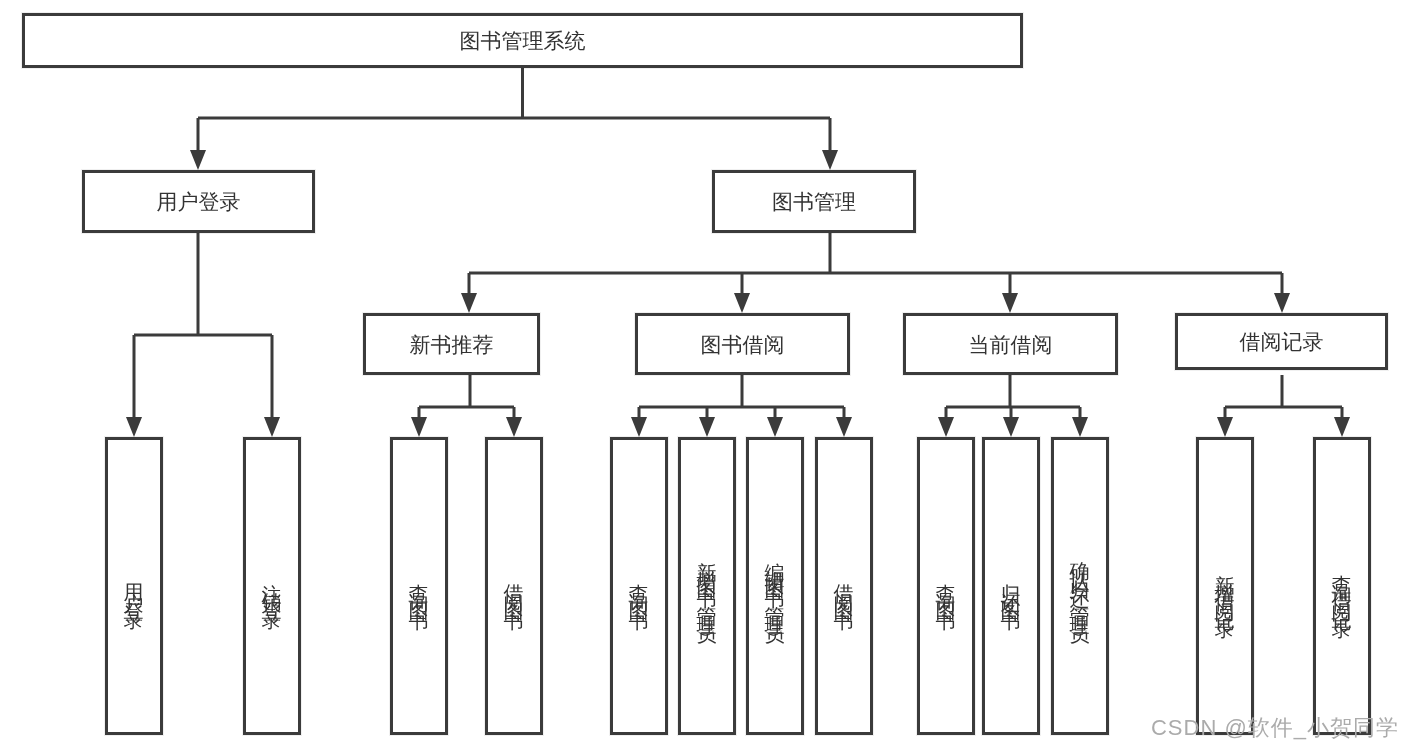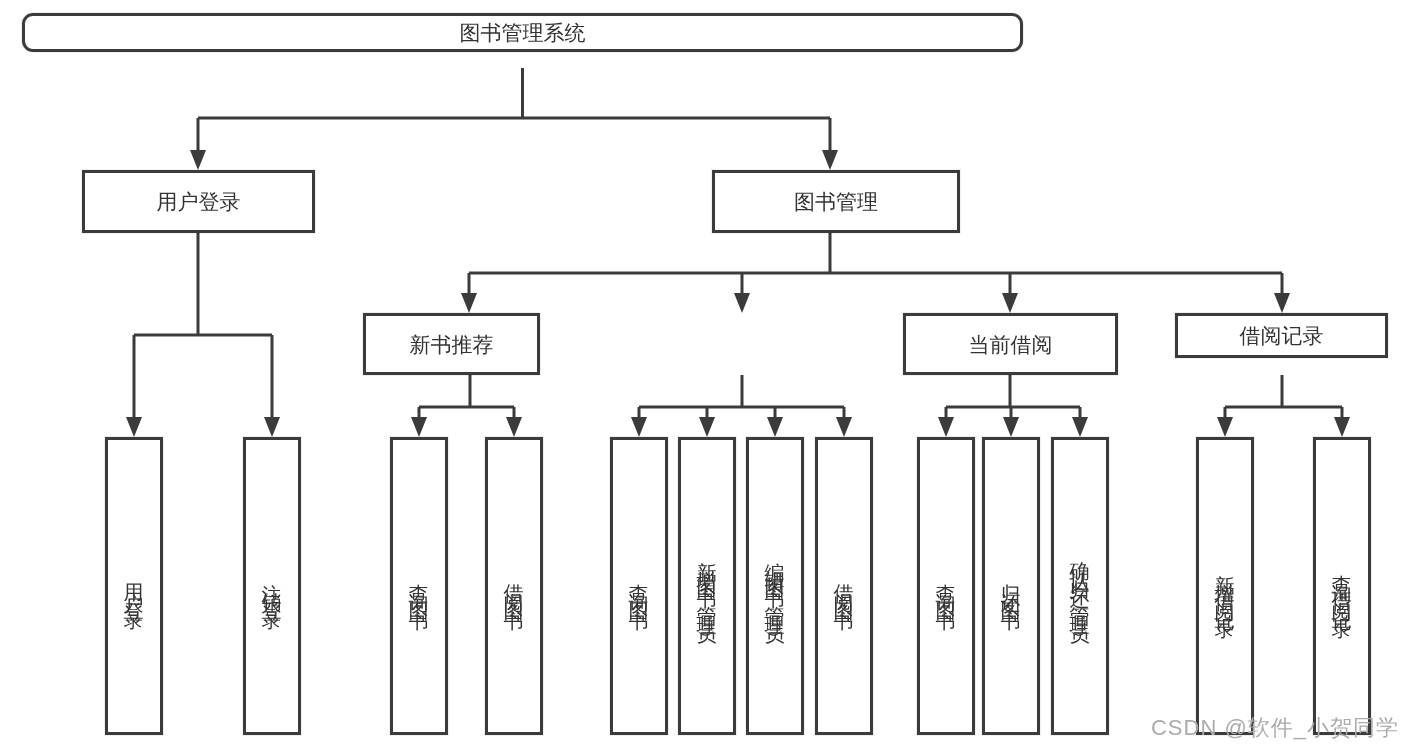--- a/index.html
+++ b/index.html
@@ -24,27 +24,27 @@
     line-height:1;
     box-shadow:0 0 0 1px rgba(0,0,0,0.06);
   }
   .leaf .lbl{
     writing-mode:vertical-rl;
     text-orientation:mixed;
     letter-spacing:9px;
     font-size:20px;
   }
   
-  #n-root        {left:22px;  top:13px;  width:1001px;height:39px;border-radius:11px;}
+  #n-root        {left:22px;  top:13px;  width:1001px;height:55px;}
   #n-user-login  {left:82px;  top:170px; width:233px; height:63px;}
-  #n-book-mgmt   {left:712px; top:170px; width:248px; height:63px;}
+  #n-book-mgmt   {left:712px; top:170px; width:204px; height:63px;}
   #n-nbr         {left:363px; top:313px; width:177px; height:62px;}
   #n-bb          {left:635px; top:313px; width:215px; height:62px;}
   #n-cb          {left:903px; top:313px; width:215px; height:62px;text-align:center;}
-  #n-br          {left:1175px;top:313px; width:213px; height:45px;align-items:center;}
+  #n-br          {left:1175px;top:313px; width:213px; height:57px;align-items:center;}
   .leaf          {top:437px;  width:58px; height:298px;}
   #l-user-login  {left:105px;}
   #l-logout      {left:243px;}
   #l-nbr-query   {left:390px;}
   #l-nbr-borrow  {left:485px;}
   #l-bb-query    {left:610px;}
   #l-bb-add      {left:678px;}
   #l-bb-edit     {left:746px;}
   #l-bb-borrow   {left:815px;}
   #l-cb-query    {left:917px;}
@@ -116,20 +116,23 @@
   <div class="node" id="n-user-login">
     <span class="lbl">用户登录</span>
   </div>
   <div class="node" id="n-book-mgmt">
     <span class="lbl">图书管理</span>
   </div>
 
   <div class="node" id="n-nbr">
     <span class="lbl">新书推荐</span>
   </div>
+  <div class="node" id="n-bb">
+    <span class="lbl">图书借阅</span>
+  </div>
   <div class="node" id="n-cb">
     <span class="lbl">当前借阅</span>
   </div>
   <div class="node" id="n-br">
     <span class="lbl">借阅记录</span>
   </div>
 
   <div class="node leaf" id="l-user-login">
     <span class="lbl">用户登录</span>
   </div>

